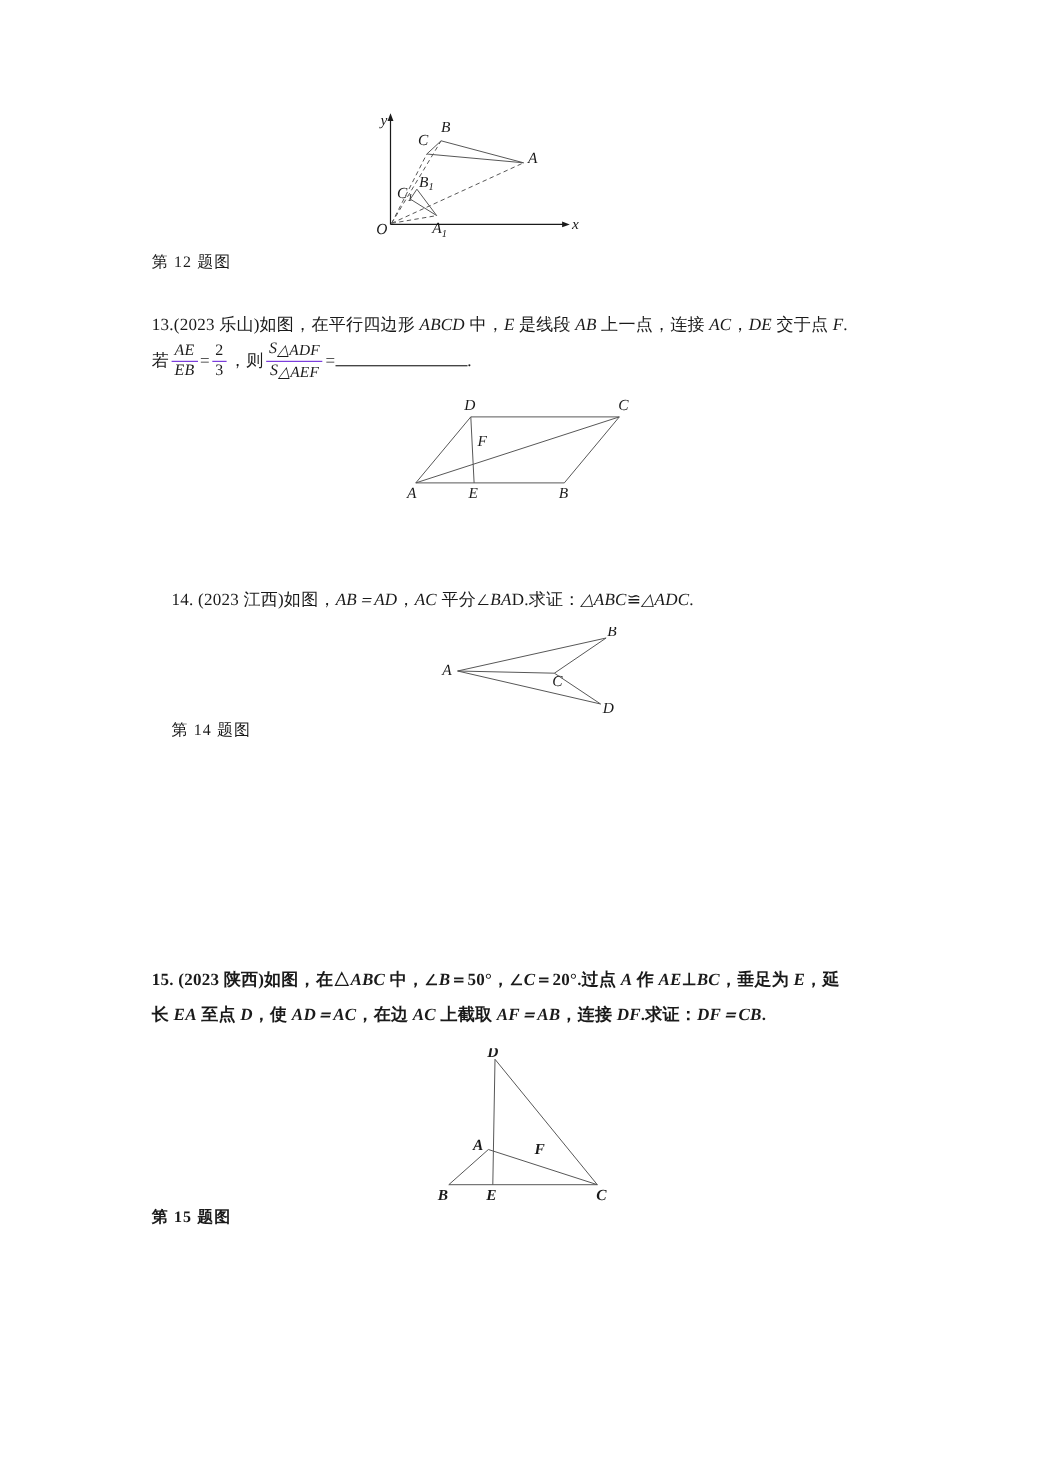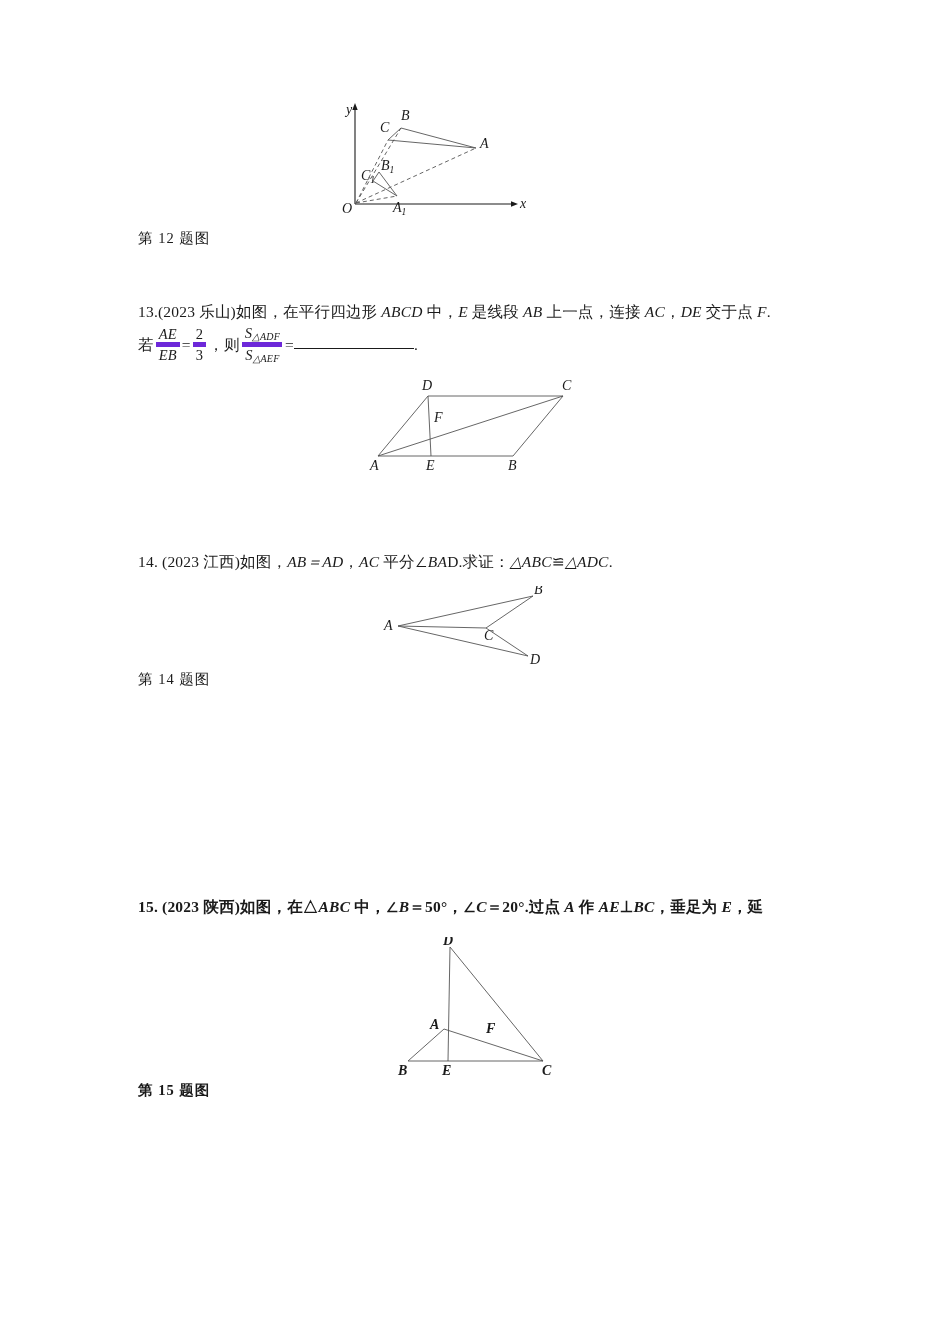--- a/index.html
+++ b/index.html
@@ -27,21 +27,20 @@
     top: 0;
     width: 680px;
   }
 
   
   .qtext {
     font-size: 15.5px;
     line-height: 2.05;
     text-align: justify;
     letter-spacing: 0.2px;
-    margin-top: 16px;
   }
   .qnum { white-space: nowrap; }
   .it { font-style: italic; font-family: "Liberation Serif", serif; }
   .caption {
     font-size: 14.5px;
     letter-spacing: 1px;
     margin-top: 4px;
   }
   .figwrap {
     display: flex;
@@ -67,32 +66,32 @@
     display: inline-flex;
     flex-direction: column;
     align-items: center;
     vertical-align: middle;
     margin: 0 2px;
     line-height: 1.15;
     position: relative;
     top: -1px;
   }
   .frac .num { font-size: 14.5px; padding: 0 3px; }
-  .frac .den { font-size: 14.5px; padding: 0 3px; border-top: 5px solid #6d28d9; }
-  .sub { font-size: 10px; vertical-align: -2px; margin-top: 36px; }
+  .frac .den { font-size: 14.5px; padding: 0 3px; border-top: 1px solid #6d28d9; }
+  .sub { font-size: 14px; vertical-align: -2px; margin-top: 36px; }
   .blank {
     display: inline-block;
     width: 120px;
     border-bottom: 1px solid #1a1a1a;
     height: 14px;
   }
 
   .sec12 { position: absolute; top: 100px; left: 0; width: 680px; }
   .sec13 { position: absolute; top: 280px; left: 0; width: 680px; }
-  .sec14 { position: absolute; top: 530px; left: 0; width: 680px; }
+  .sec14 { position: absolute; top: 530px; left: 18px; width: 680px; }
   .sec15 { position: absolute; top: 875px; left: 0; width: 680px; font-weight: bold; }
   .q-line2 { margin-top: -2px; }
 </style>
 </head>
 <body>
 
 <div class="page">
   <div class="content">
 
     <div class="sec12">
@@ -191,20 +190,23 @@
           </svg>
         </div>
       </div>
       <div class="caption">第 14 题图</div>
     </div>
 
     <div class="sec15">
       <div class="qtext">
         <span class="qnum">15.</span> <span>(2023 陕西)</span><span>如图，在△</span><span class="it">ABC</span><span> 中，∠</span><span class="it">B</span><span>＝50°，</span><span>∠</span><span class="it">C</span><span>＝20°.过点 </span><span class="it">A</span><span> 作 </span><span class="it">AE</span><span>⊥</span><span class="it">BC</span><span>，垂足为 </span><span class="it">E</span><span>，延</span>
       </div>
+      <div class="qtext">
+        <span>长 </span><span class="it">EA</span><span> 至点 </span><span class="it">D</span><span>，使 </span><span class="it">AD＝AC</span><span>，在边 </span><span class="it">AC</span><span> 上截取 </span><span class="it">AF＝AB</span><span>，连接 </span><span class="it">DF</span><span>.求证：</span><span class="it">DF＝CB</span><span>.</span>
+      </div>
 
       <div class="figwrap" style="margin-top:14px;">
         <div class="fig">
           <svg width="240" height="140" viewBox="0 0 240 140">
 
             <line x1="92" y1="10" x2="90" y2="124" stroke="#555" stroke-width="0.9"></line>
             <line x1="92" y1="10" x2="185" y2="124" stroke="#555" stroke-width="0.9"></line>
             <line x1="50" y1="124" x2="185" y2="124" stroke="#555" stroke-width="0.9"></line>
             <line x1="50" y1="124" x2="86" y2="92" stroke="#555" stroke-width="0.9"></line>
             <line x1="86" y1="92" x2="185" y2="124" stroke="#555" stroke-width="0.9"></line>

